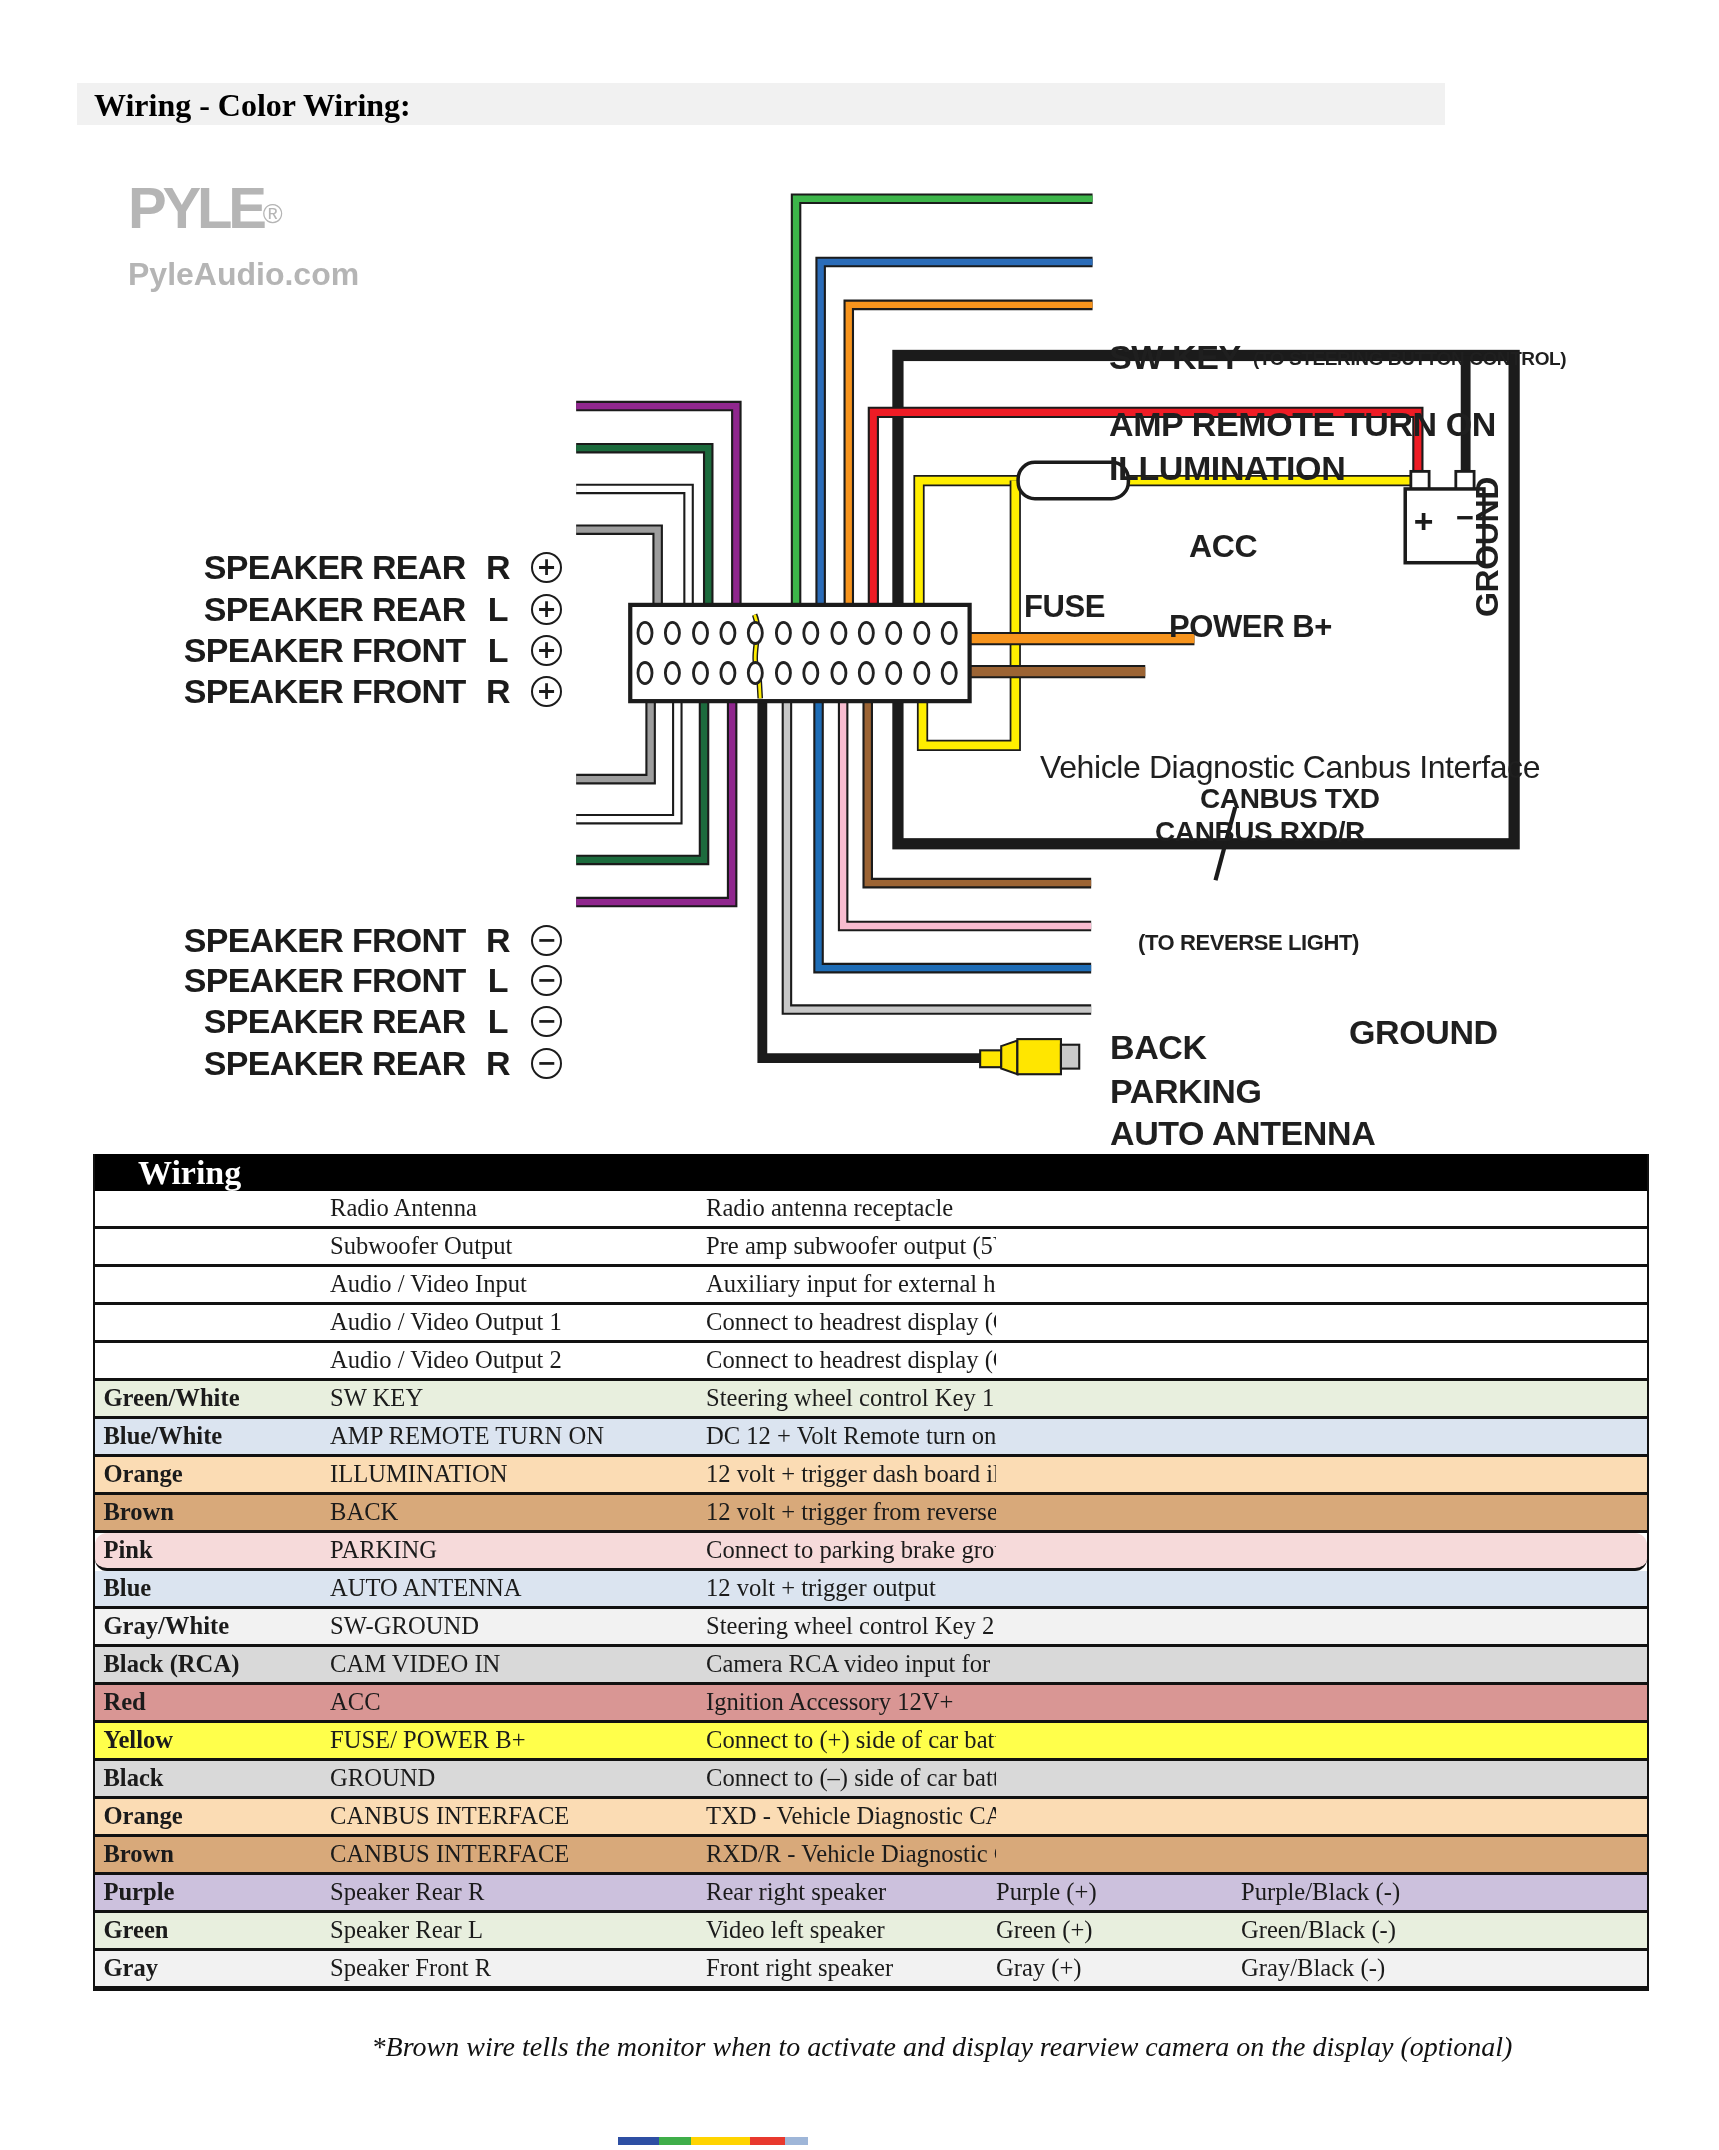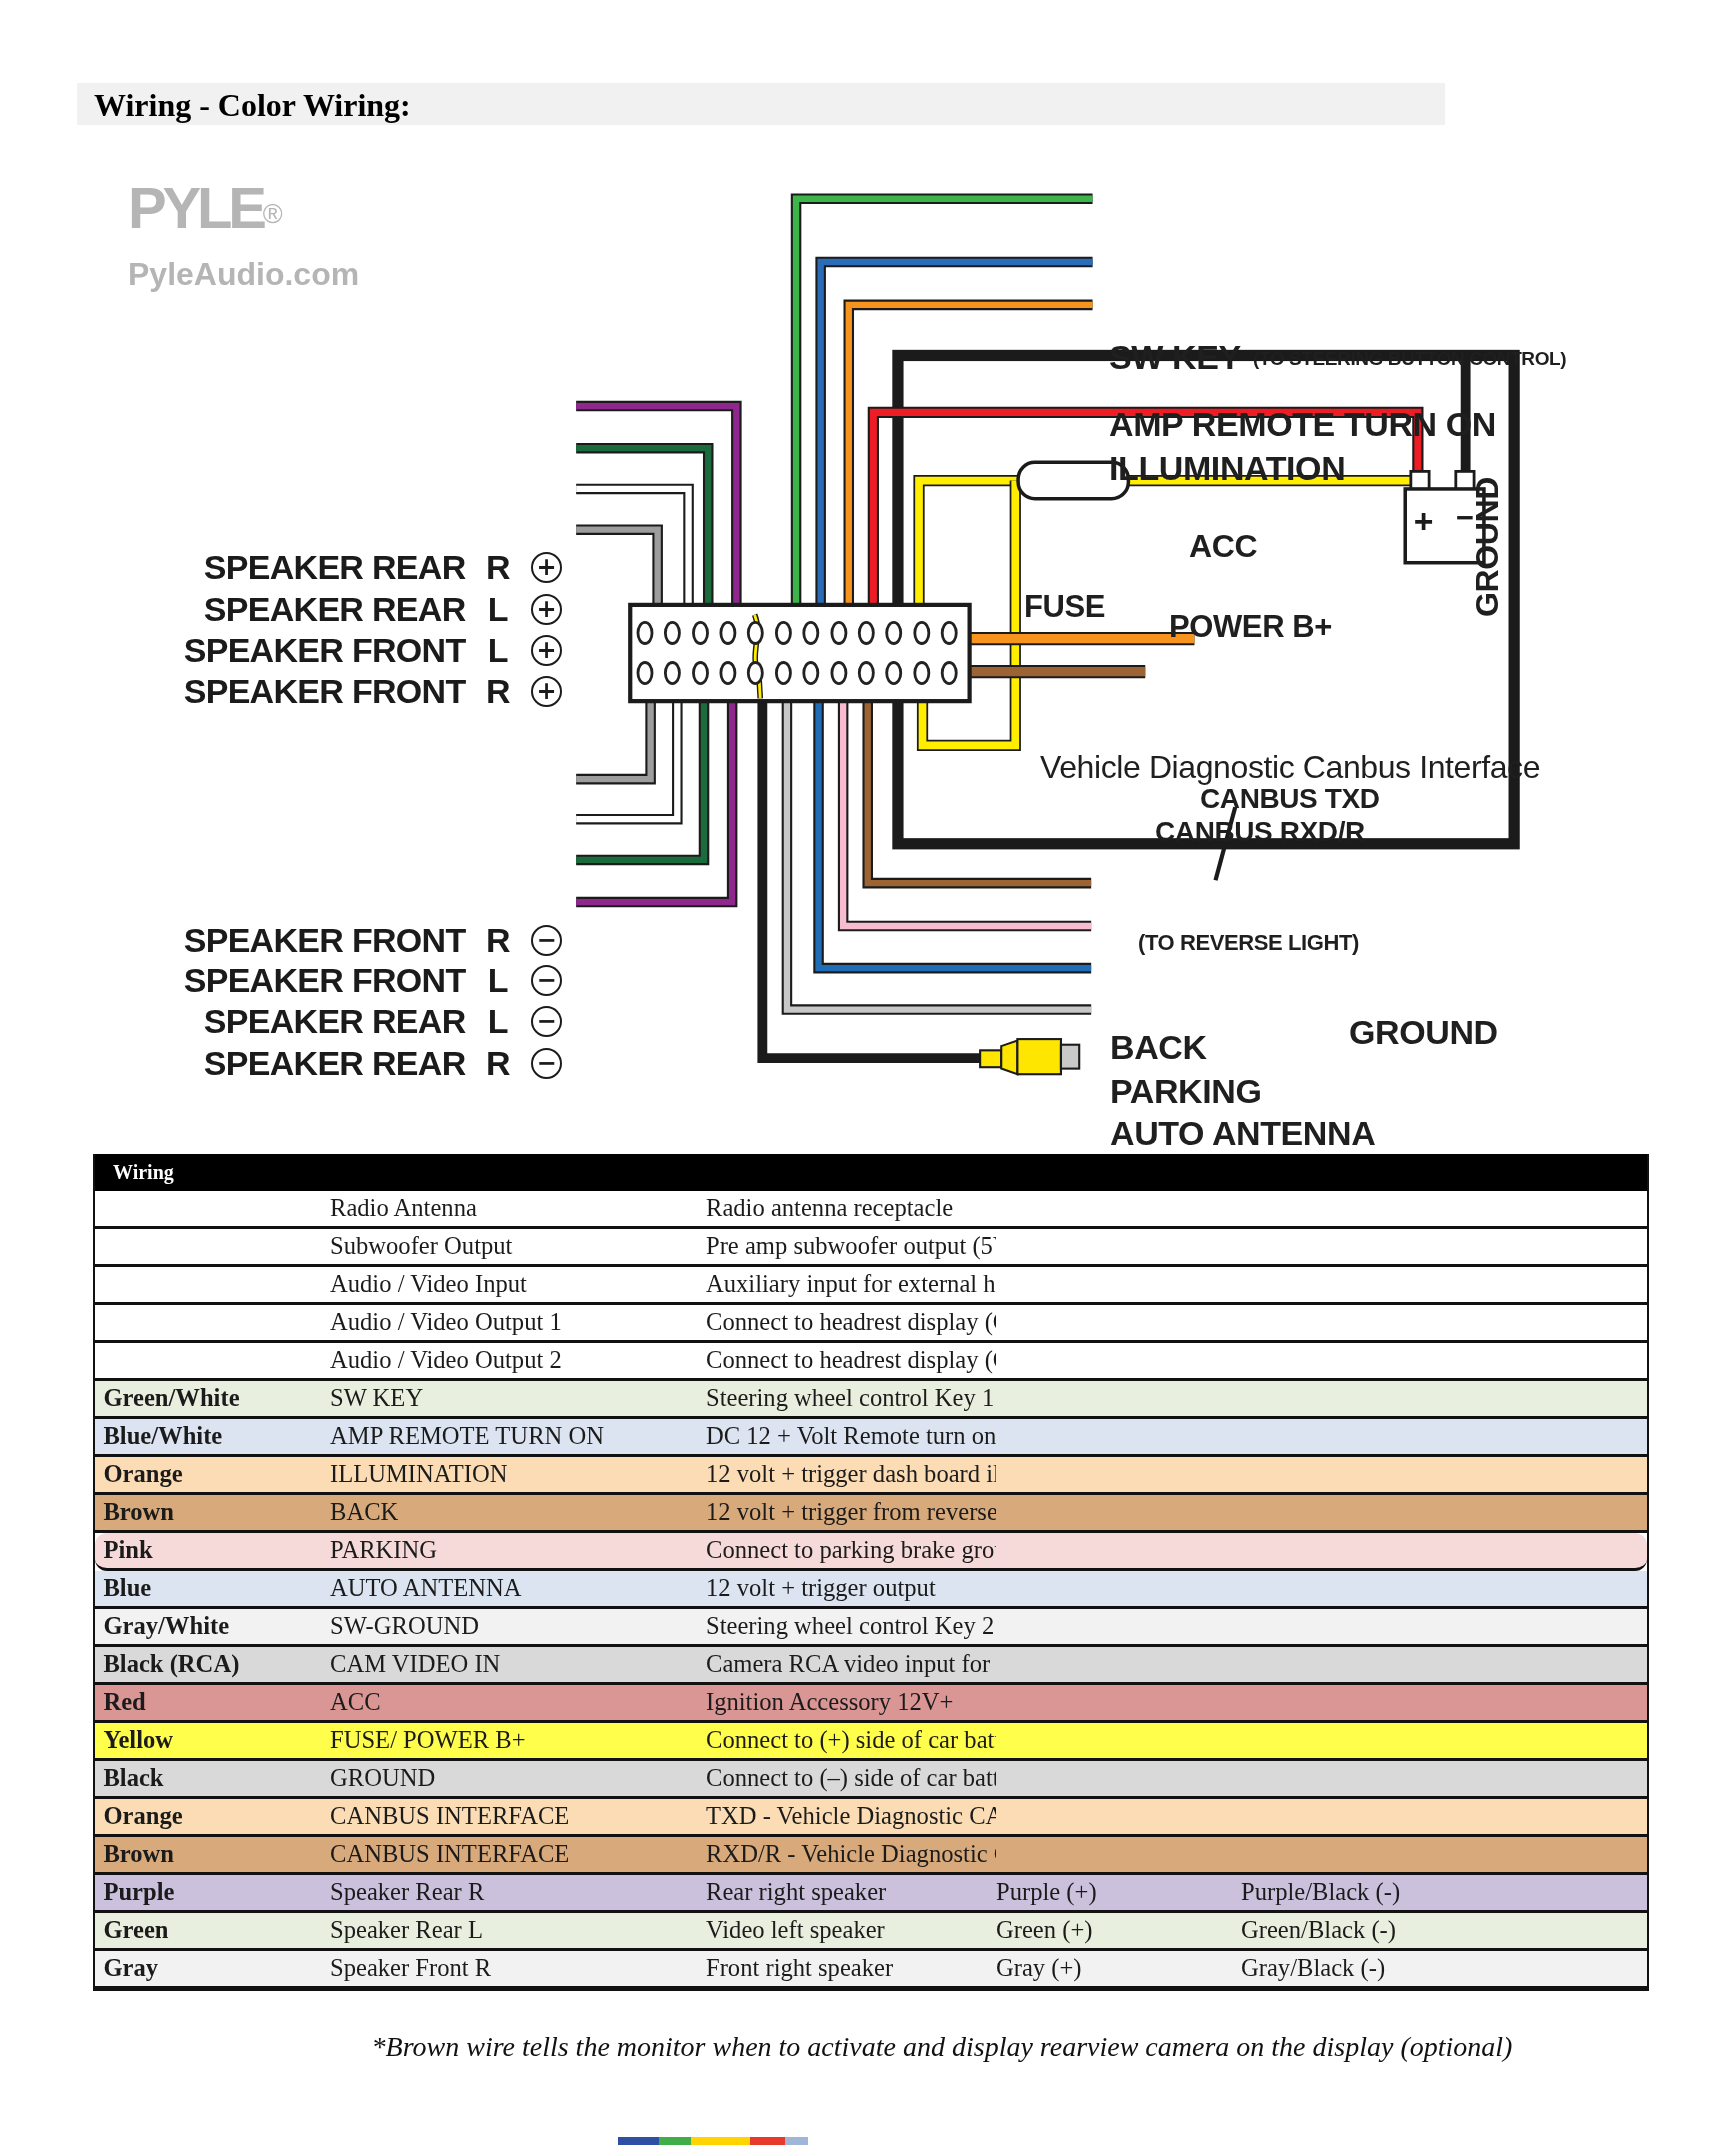--- a/index.html
+++ b/index.html
@@ -54,22 +54,22 @@
   .spk .pol { width:31px; height:31px; border:2.1px solid #1b1b1b; border-radius:50%;
               background:#fff; font-size:24px; font-weight:bold; line-height:27px;
               text-align:center; flex:0 0 auto; font-family:"DejaVu Sans", sans-serif; }
   .sp1{top:387px}.sp2{top:429px}.sp3{top:470px}.sp4{top:511px}
   .sm1{top:760px}.sm2{top:800px}.sm3{top:841px}.sm4{top:883px}
 
   
   .wtable { position:absolute; left:93px; top:1154px; width:1556px;
             border-left:2.1px solid #111; border-right:2.1px solid #111; border-bottom:2.8px solid #111;
             font-family:"Liberation Serif", serif; }
-  .t-header { height:37px; background:#000; color:#fff; font-weight:bold; font-size:20px;
-              line-height:37px; padding-left:18px; }
+  .t-header { height:37px; background:#000; color:#fff; font-weight:bold; font-size:34px;
+              line-height:37px; padding-left:43px; }
   .t-row { display:grid; grid-template-columns:235px 376px 290px 245px 1fr;
            height:38px; border-bottom:3.5px solid #111; background:#fff;
            font-size:24.6px; line-height:34px; }
   .t-row > div { overflow:hidden; white-space:nowrap; }
   .t-row .c1 { font-weight:bold; padding-left:8.4px; font-family:"Liberation Serif", serif; }
   .footnote { position:absolute; left:176px; top:2031px; width:1532px; text-align:center;
               font-family:"Liberation Serif", serif; font-style:italic; font-size:28px; color:#111; }
 
   
   .strip { position:absolute; left:618px; top:2137px; height:8.4px; display:flex; }

